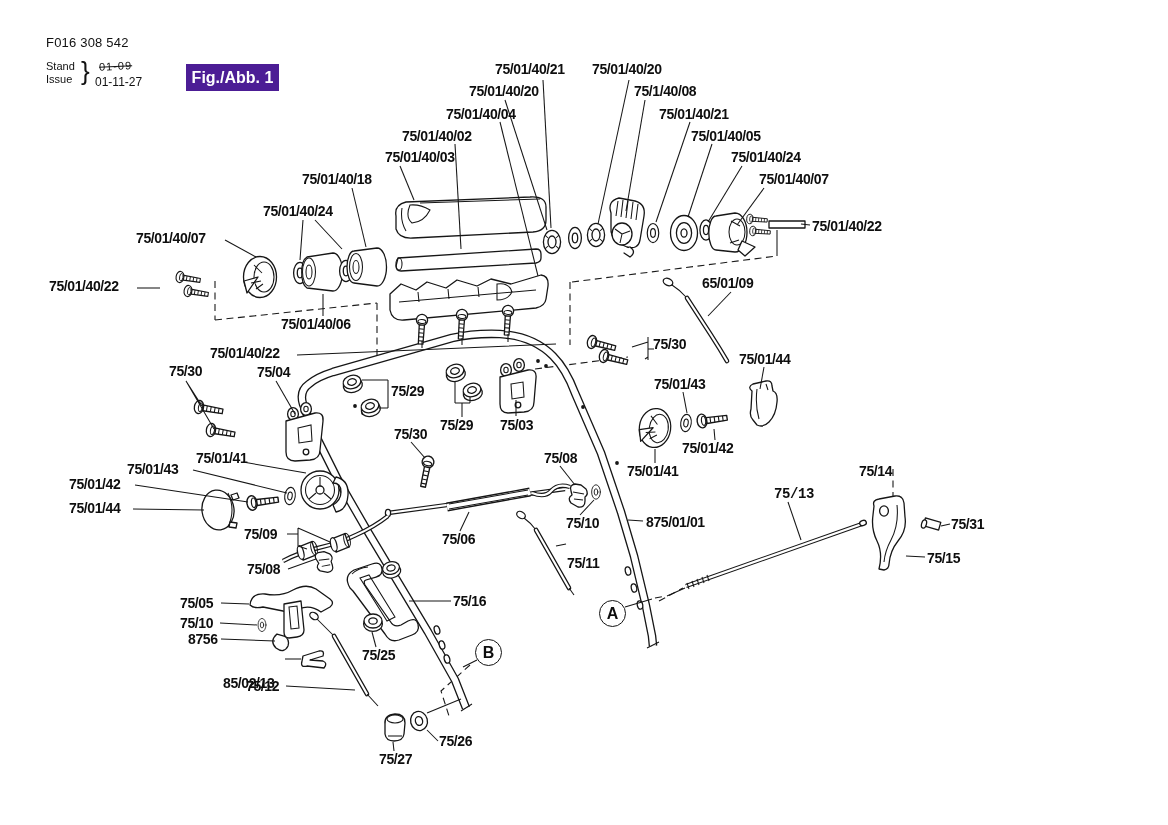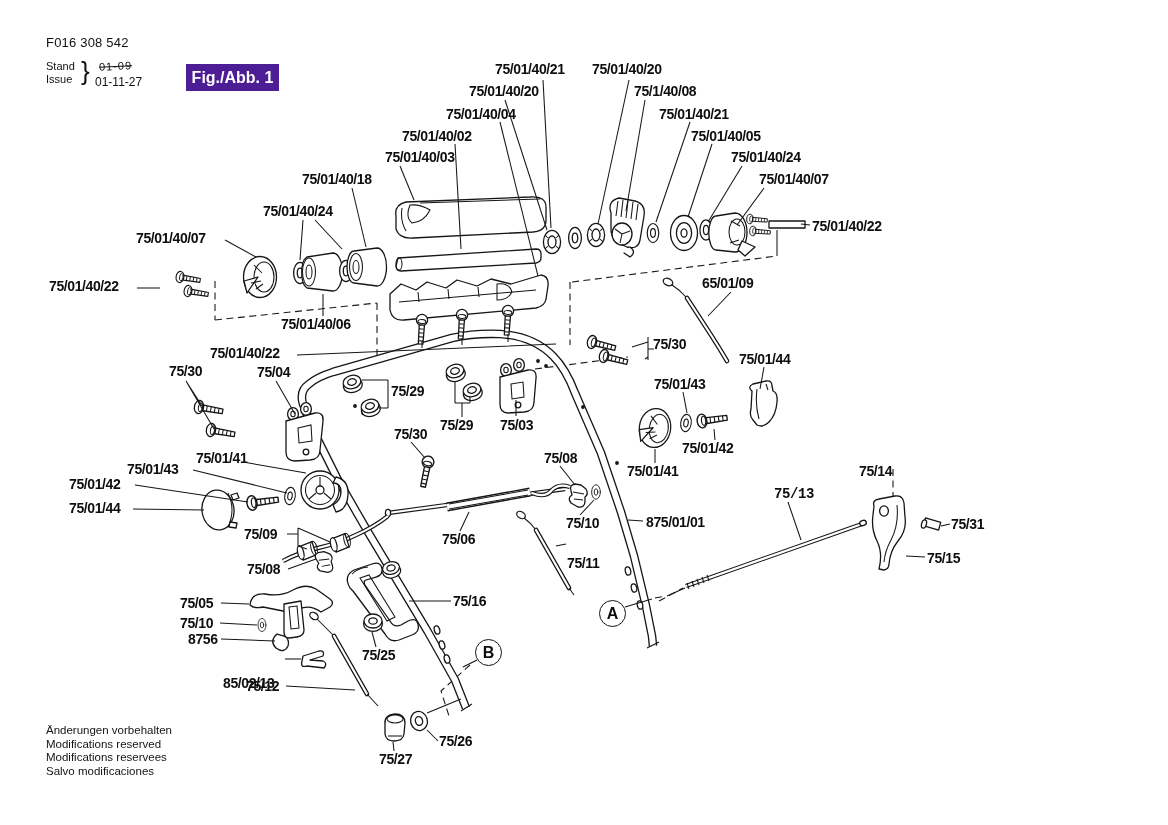--- a/index.html
+++ b/index.html
@@ -459,19 +459,13 @@
       <div class="callout" style="left: 362px; top: 648px;">75/25</div>
       <div class="callout" style="left: 246px; top: 679px;">75/12</div>
       <div class="callout" style="left: 439px; top: 734px;">75/26</div>
       <div class="callout" style="left: 379px; top: 752px;">75/27</div>
     </div>
   <div id="markers">
       <div class="marker" style="left: 599px; top: 600px;">A</div>
       <div class="marker" style="left: 475px; top: 639px;">B</div>
     </div>
 
-  <div id="footer">
-    <div>Änderungen vorbehalten</div>
-    <div>Modifications reserved</div>
-    <div>Modifications reservees</div>
-    <div>Salvo modificaciones</div>
-  </div>
 </div>
 
 </body></html>

